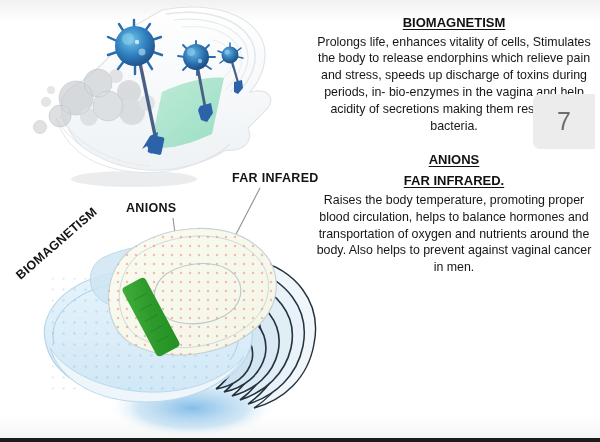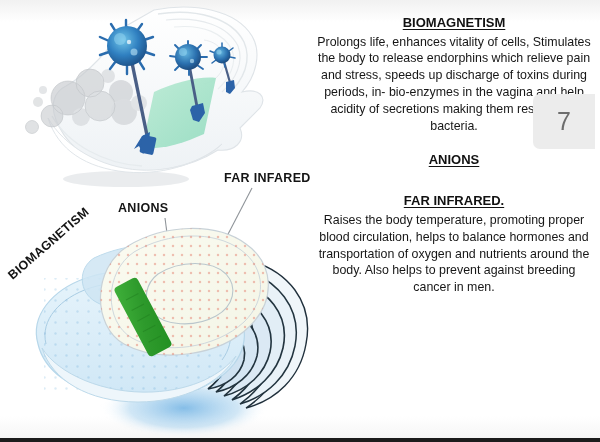--- a/index.html
+++ b/index.html
@@ -27,21 +27,21 @@
     inset: 0;
     background:
       linear-gradient(180deg, #f1f1f1 0px, #ffffff 22px, #ffffff 95%, #f6f6f6 100%);
     pointer-events: none;
     z-index: 0;
   }
 
   
   .illus-col {
     position: absolute;
-    left: 8px; top: 0;
+    left: 16px; top: 0;
     width: 308px; height: 442px;
     z-index: 2;
   }
   .illus-svg { position: absolute; left: 0; top: 0; }
 
   
   .diag-label {
     position: absolute;
     font-family: "Liberation Sans", sans-serif;
     font-weight: bold;
@@ -88,21 +88,21 @@
   .sec-body {
     font-family: "Liberation Sans", sans-serif;
     font-size: 12.4px;
     color: #161616;
     line-height: 1.36;
     margin: 0;
     padding: 0 2px;
   }
   #sec-biomagnetism { margin-top: 6px; }
   #sec-anions { margin-top: 16px; }
-  #sec-far-infrared { margin-top: 24px; }
+  #sec-far-infrared { margin-top: 4px; }
 
   
   #watermark-badge {
     position: absolute;
     left: 533px; top: 94px;
     width: 62px; height: 55px;
     background: #ececec;
     border-radius: 7px 0 0 7px;
     z-index: 8;
     display: flex;
@@ -353,21 +353,21 @@
       <div class="sec-heading">BIOMAGNETISM</div>
       <p class="sec-body">Prolongs life, enhances vitality of cells, Stimulates the body to release endorphins which relieve pain and stress, speeds up discharge of toxins during periods, in- bio-enzymes in the vagina and help acidity of secretions making them resistant to bacteria.</p>
     </div>
 
     <div class="section" id="sec-anions">
       <div class="sec-heading">ANIONS</div>
     </div>
 
     <div class="section" id="sec-far-infrared">
       <div class="sec-heading">FAR INFRARED.</div>
-      <p class="sec-body">Raises the body temperature, promoting proper blood circulation, helps to balance hormones and transportation of oxygen and nutrients around the body. Also helps to prevent against breeding cancer in men.</p>
+      <p class="sec-body">Raises the body temperature, promoting proper blood circulation, helps to balance hormones and transportation of oxygen and nutrients around the body. Also helps to prevent against vaginal cancer in men.</p>
     </div>
   </div>
 
   <div id="watermark-badge">
     <span id="watermark-number">7</span>
   </div>
 
 </div>
 
 </body></html>

